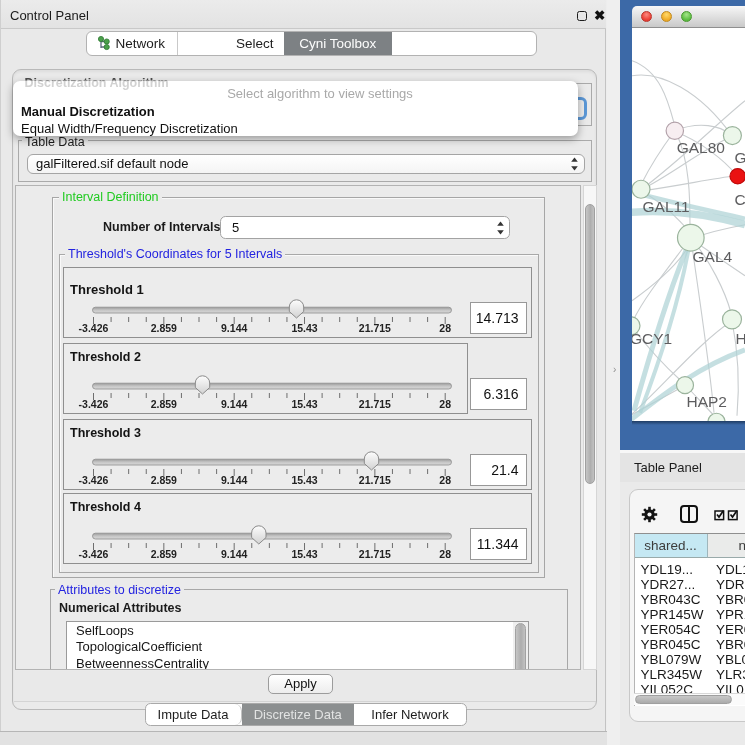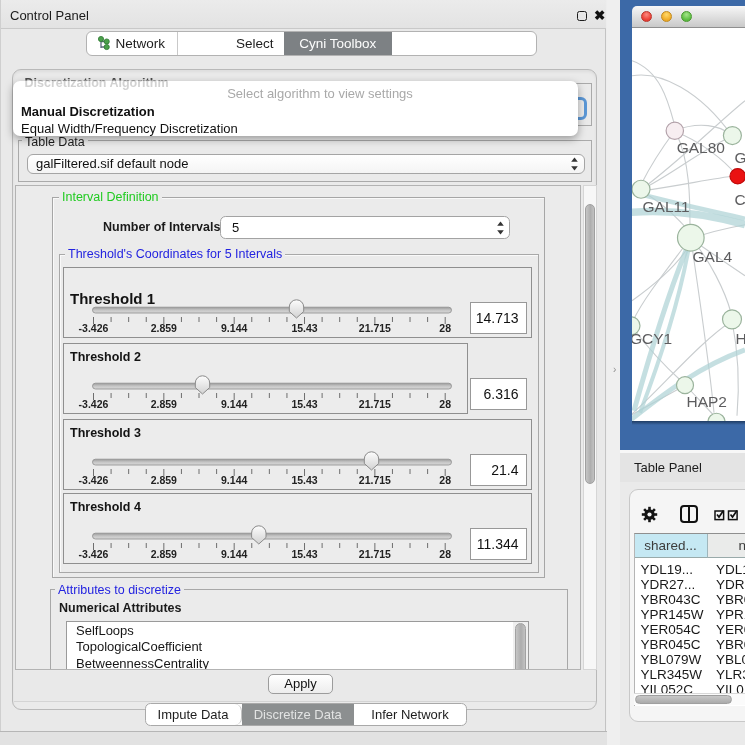--- a/index.html
+++ b/index.html
@@ -59,21 +59,21 @@
   <div class="abs" style="left:216px;top:34px;font-size:13px;color:#111;">5</div>
   <svg class="abs" style="left:480px;top:35px;" width="9" height="14" viewBox="0 0 9 14">
     <path d="M4.5 0.5 L7.8 4.8 L1.2 4.8 Z" fill="#333"></path>
       <path d="M4.5 13.5 L7.8 9.2 L1.2 9.2 Z" fill="#333"></path>
   </svg>
 
   <div class="abs" style="left:42.5px;top:68px;width:478.5px;height:317px;border:1px solid #a8a8a8;box-shadow:1px 1px 0 rgba(255,255,255,0.7) inset;"></div>
   <div class="abs" style="left:49px;top:61.5px;font-size:12.5px;color:#2323e0;background:#ebebeb;padding:0 3px;">Threshold's Coordinates for 5 Intervals</div>
 
   <div class="abs" style="left:46.5px;top:81.5px;width:469.5px;height:71px;background:#ececec;border:1px solid #8f8f8f;box-sizing:border-box;">
-    <div class="abs b" style="left:6.5px;top:22px;font-size:15px;color:#131313;">Threshold 1</div>
+    <div class="abs b" style="left:6.5px;top:14px;font-size:13px;color:#131313;">Threshold 1</div>
     <svg class="abs" style="left:0;top:0;" width="469" height="71" viewBox="0 0 469 71">
       <defs>
           <linearGradient id="tg0" x1="0" y1="0" x2="0" y2="1">
             <stop offset="0" stop-color="#fdfdfd"></stop>
             <stop offset="1" stop-color="#d2d2d2"></stop>
           </linearGradient>
       <linearGradient id="tr0" x1="0" y1="0" x2="0" y2="1">
             <stop offset="0" stop-color="#9a9a9a"></stop>
             <stop offset="0.5" stop-color="#c6c6c6"></stop>
             <stop offset="1" stop-color="#d8d8d8"></stop>

